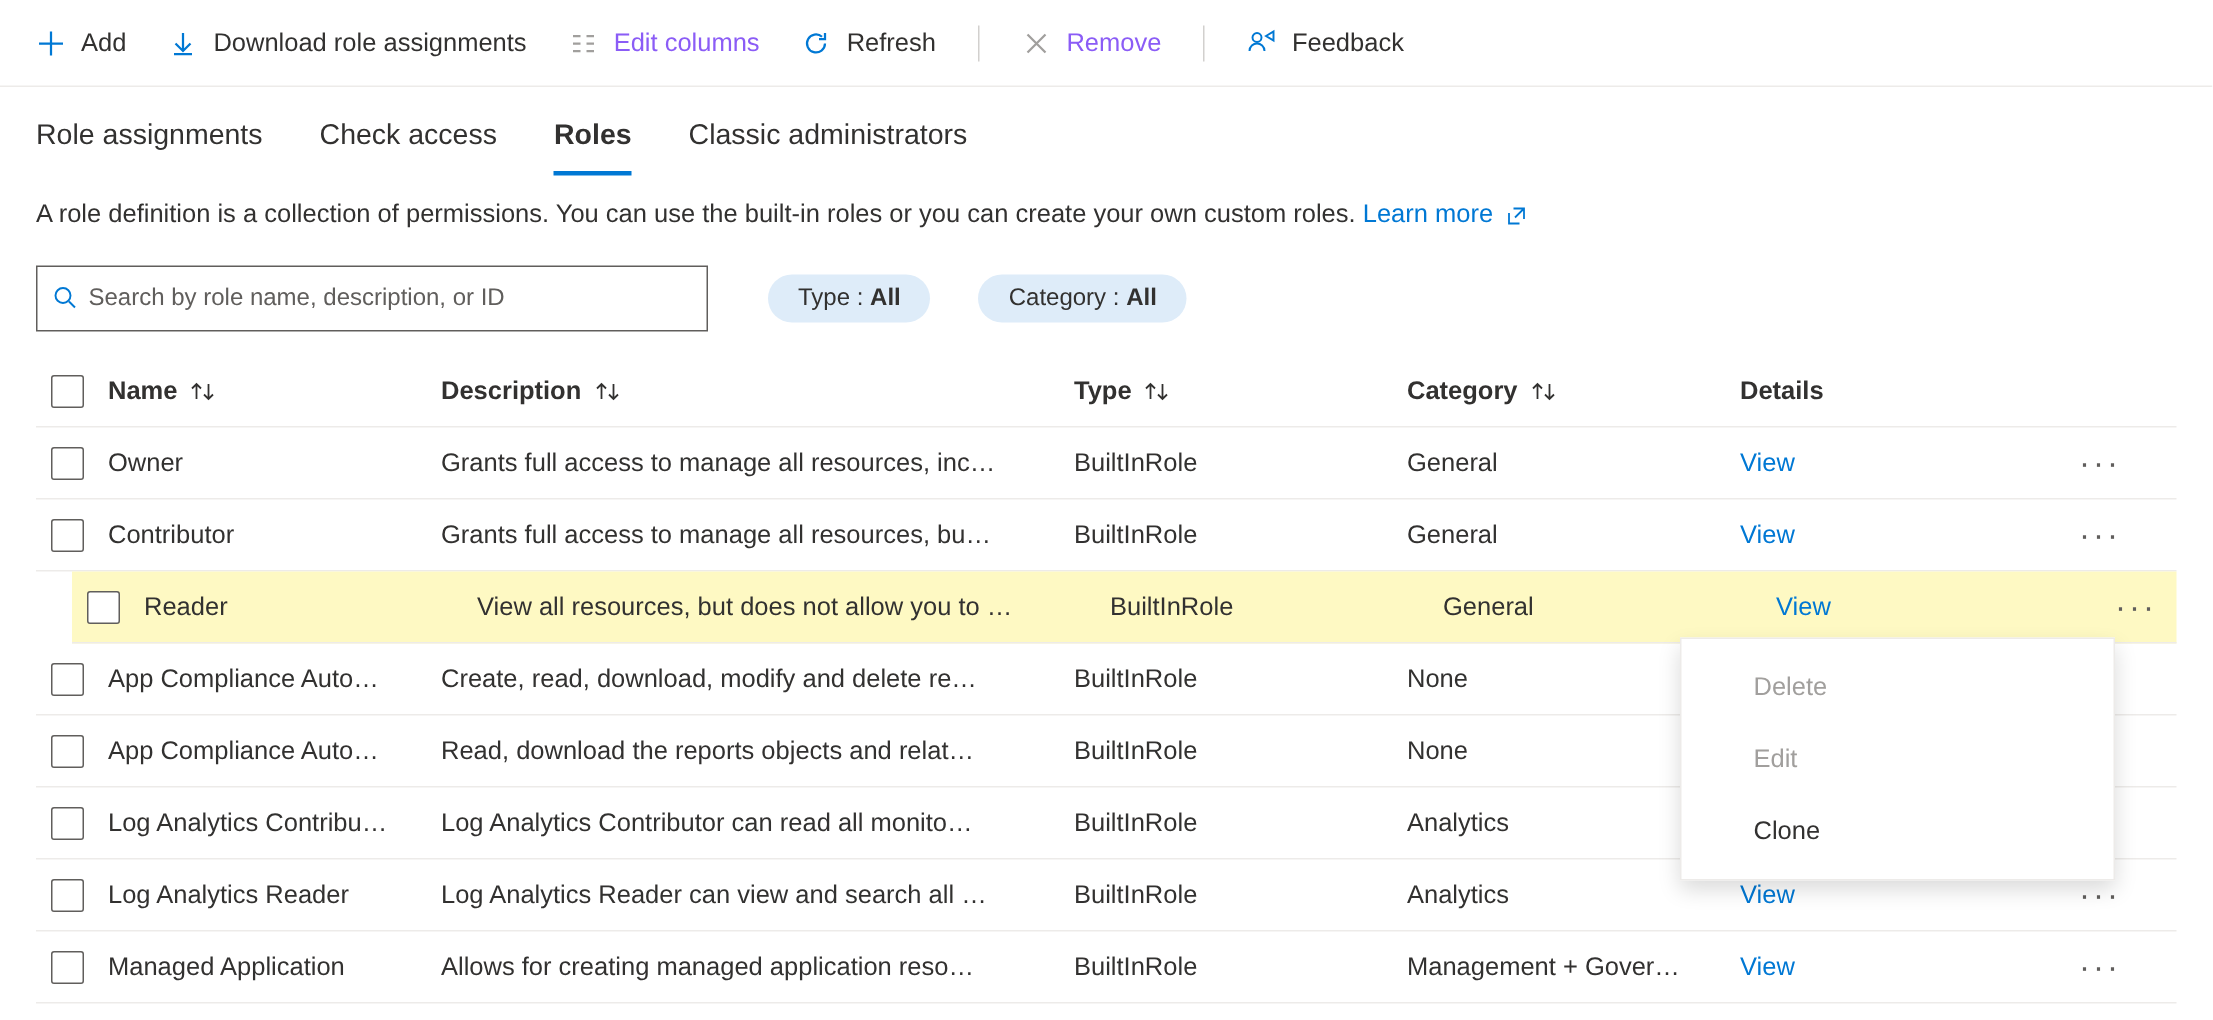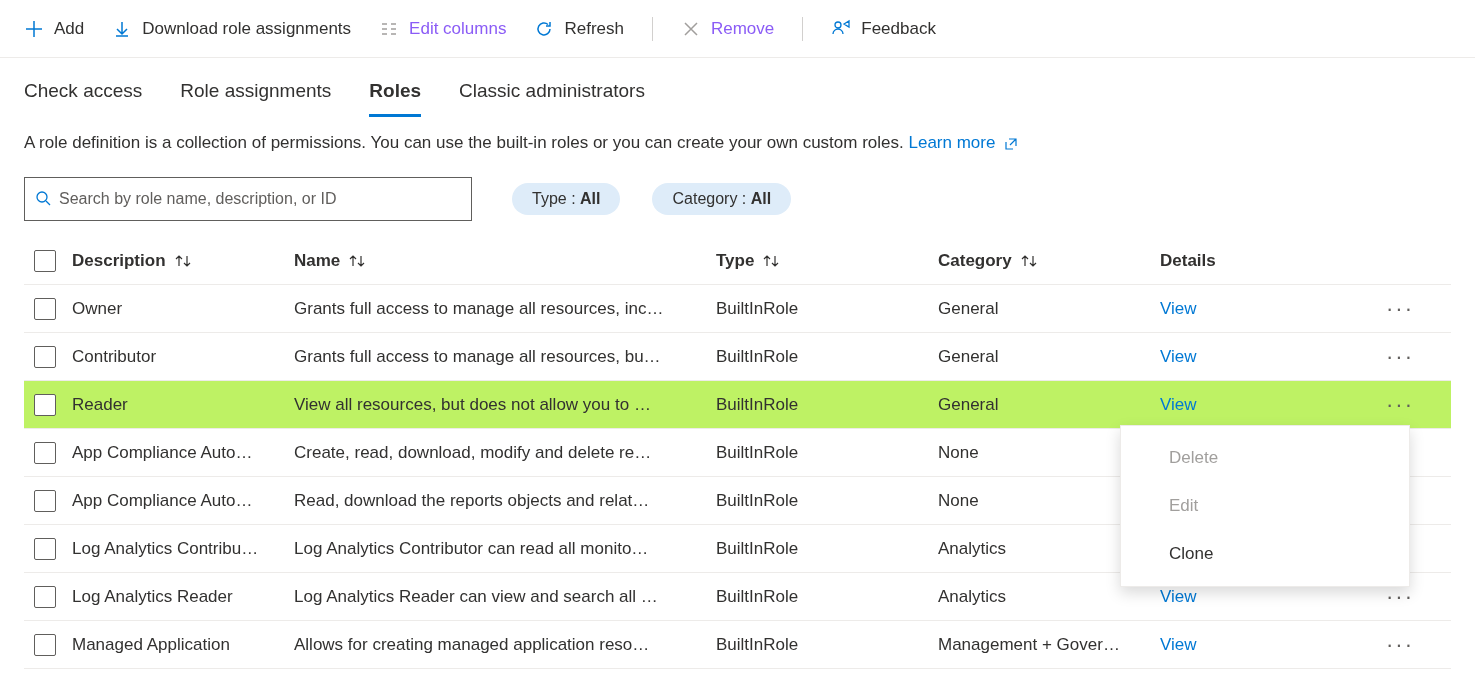--- a/index.html
+++ b/index.html
@@ -95,21 +95,21 @@
     .table-header {
       height: 48px;
       font-weight: 600;
       font-size: 17px;
     }
     .table-header .th { display: flex; align-items: center; gap: 8px; }
     .table-row {
       height: 48px;
       font-size: 17px;
     }
-    .table-row.highlighted { background: #bef264; }
+    .table-row.highlighted { background: #fef9c3; margin-left: 24px; }
     .checkbox {
       width: 22px;
       height: 22px;
       border: 1px solid #605e5c;
       border-radius: 2px;
       margin-left: 10px;
       cursor: pointer;
       background: #fff;
     }
     .cell { white-space: nowrap; overflow: hidden; text-overflow: ellipsis; padding-right: 22px; }
@@ -188,22 +188,22 @@
       <svg width="20" height="20" viewBox="0 0 20 20">
           <circle cx="7" cy="6" r="3" stroke="#0078d4" stroke-width="1.3" fill="none"></circle>
           <path d="M2 15c0-3 2.5-5 5-5s5 2 5 5M13 5l5-3v6l-5-3z" stroke="#0078d4" stroke-width="1.3" fill="none"></path>
         </svg>
     </span>
     <span>Feedback</span>
   </div>
 </div>
 
 <div class="tabs">
+  <div class="tab">Role assignments</div>
   <div class="tab">Check access</div>
-  <div class="tab">Role assignments</div>
   <div class="tab active">Roles</div>
   <div class="tab">Classic administrators</div>
 </div>
 
 <div class="desc-line">
   <span>A role definition is a collection of permissions. You can use the built-in roles or you can create your own custom roles. </span>
   <a href="#"><span>Learn more</span>
     <svg style="vertical-align:middle;margin-left:4px" width="14" height="14" viewBox="0 0 14 14">
         <path d="M5 2h7v7M12 2L6 8M9 12H2V5" stroke="#0078d4" stroke-width="1.2" fill="none"></path>
       </svg>
@@ -229,36 +229,36 @@
     </div>
   </div>
 </div>
 
 <div class="table">
   <div class="table-header">
     <div>
         <div class="checkbox"></div>
       </div>
     <div class="th">
+      <span>Name</span>
+      <span class="sort-icon">
+          <svg width="18" height="14" viewBox="0 0 18 14">
+            <path d="M5 12V2M2 5l3-3 3 3M13 2v10M10 9l3 3 3-3" stroke="#323130" stroke-width="1.2" fill="none"></path>
+          </svg>
+        </span>
+    </div>
+    <div class="th">
       <span>Description</span>
       <span class="sort-icon">
           <svg width="18" height="14" viewBox="0 0 18 14">
             <path d="M5 12V2M2 5l3-3 3 3M13 2v10M10 9l3 3 3-3" stroke="#323130" stroke-width="1.2" fill="none"></path>
           </svg>
         </span>
     </div>
     <div class="th">
-      <span>Name</span>
-      <span class="sort-icon">
-          <svg width="18" height="14" viewBox="0 0 18 14">
-            <path d="M5 12V2M2 5l3-3 3 3M13 2v10M10 9l3 3 3-3" stroke="#323130" stroke-width="1.2" fill="none"></path>
-          </svg>
-        </span>
-    </div>
-    <div class="th">
       <span>Type</span>
       <span class="sort-icon">
           <svg width="18" height="14" viewBox="0 0 18 14">
             <path d="M5 12V2M2 5l3-3 3 3M13 2v10M10 9l3 3 3-3" stroke="#323130" stroke-width="1.2" fill="none"></path>
           </svg>
         </span>
     </div>
     <div class="th">
       <span>Category</span>
       <span class="sort-icon">

